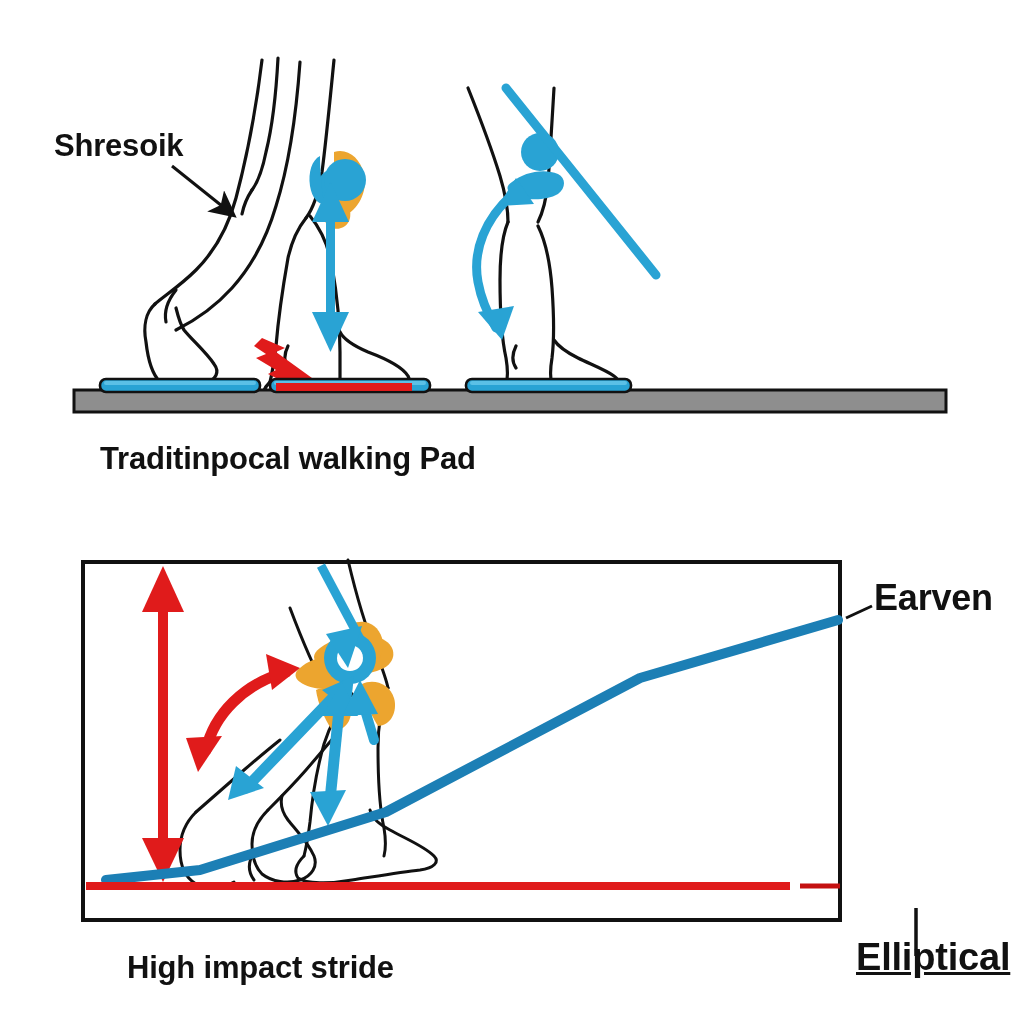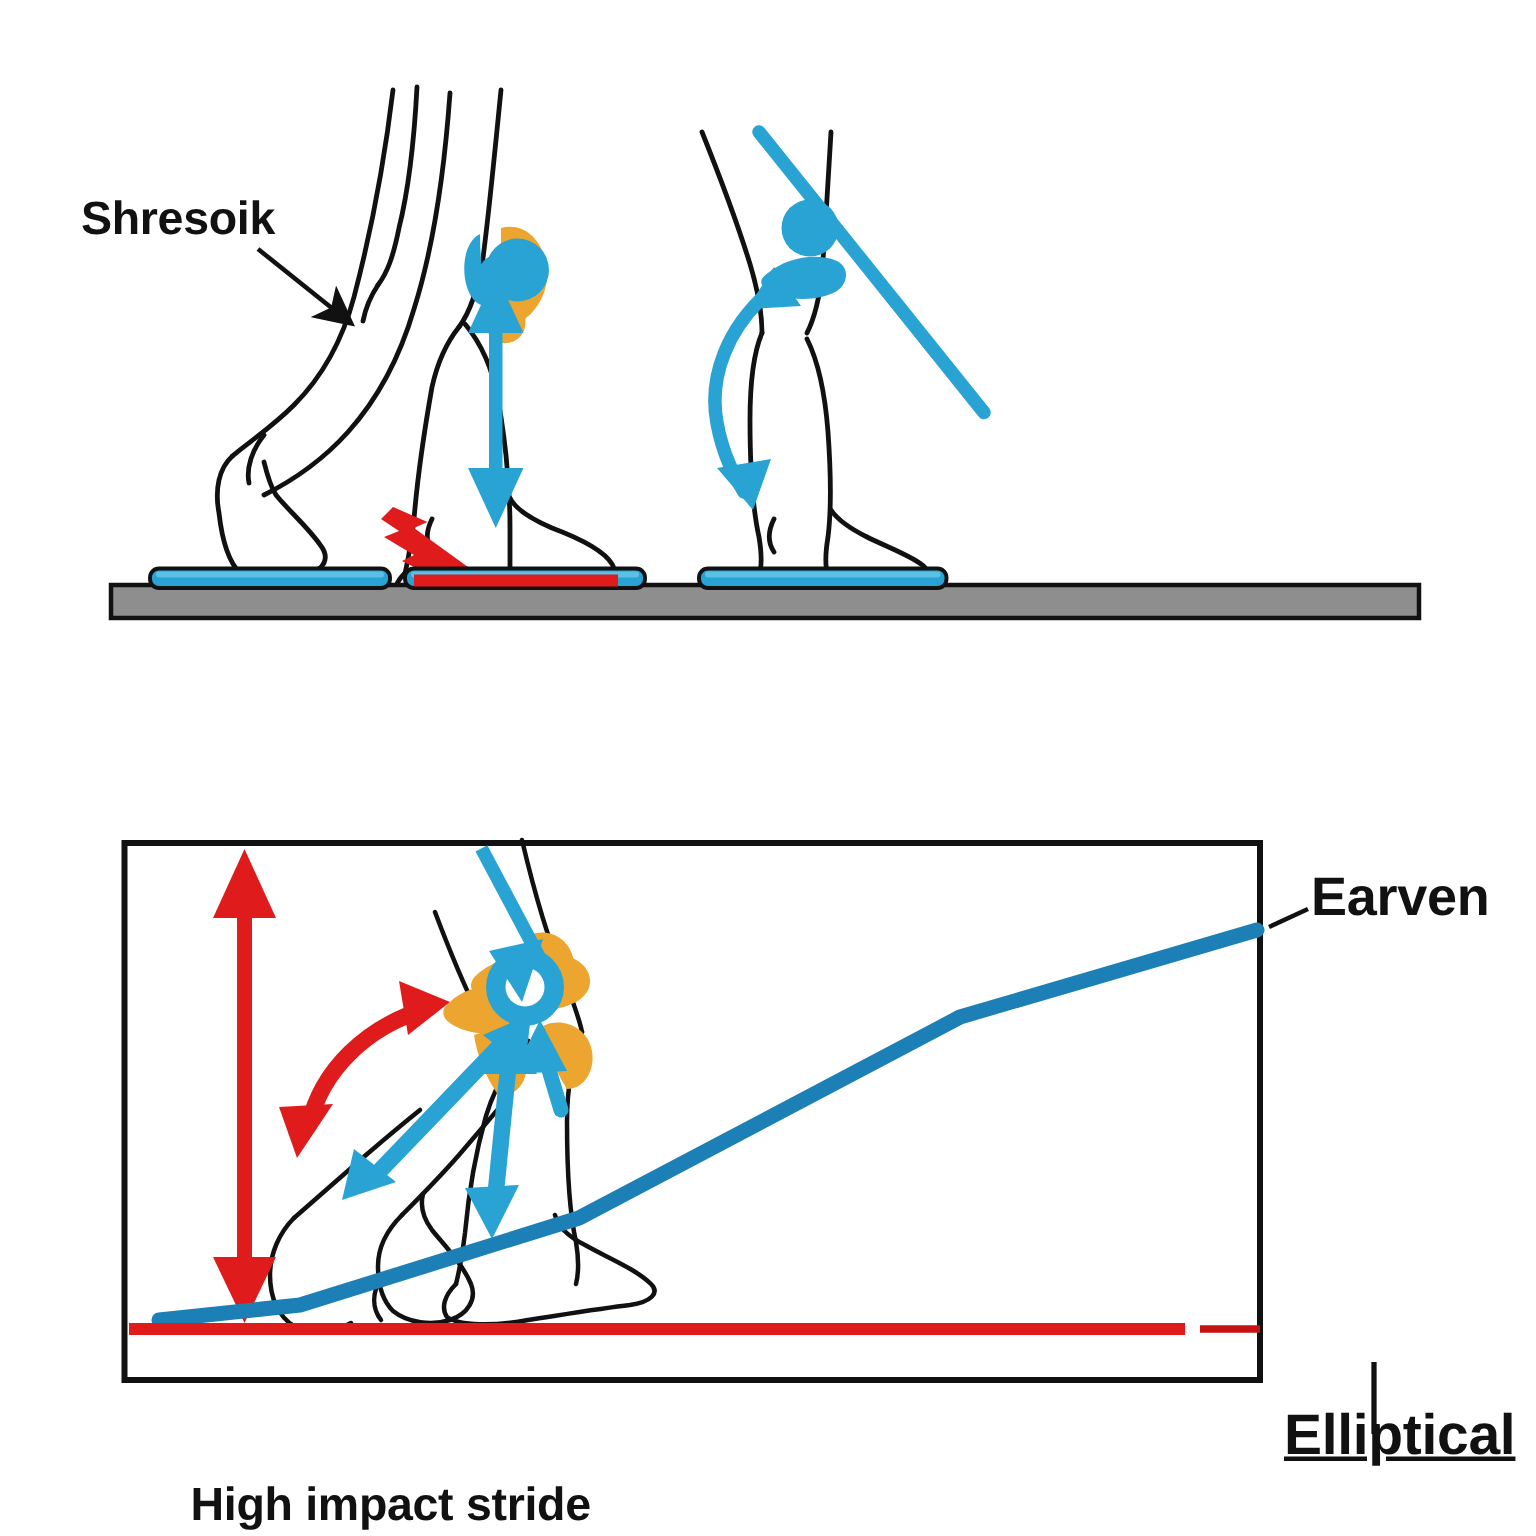--- a/index.html
+++ b/index.html
@@ -44,21 +44,20 @@
   }
   #label-traditional {
     left: 100px;
     top: 441px;
     font-size: 31px;
   }
   #label-highimpact {
     left: 127px;
     top: 950px;
     font-size: 31px;
-    margin-top: 35px;
   }
   #label-earven {
     left: 874px;
     top: 577px;
     font-size: 36px;
   }
   #label-elliptical {
     left: 856px;
     top: 936px;
     font-size: 38px;
@@ -260,20 +259,21 @@
       <line x1="800" y1="886" x2="840" y2="886" stroke="#C41111" stroke-width="5" stroke-linecap="butt"></line>
 
       <line x1="846" y1="618" x2="872" y2="606" stroke="#111111" stroke-width="3"></line>
 
       <line x1="916" y1="908" x2="916" y2="956" stroke="#111111" stroke-width="3.5"></line>
     </g>
   </svg>
 
   <div class="lbl" id="label-shresoik">Shresoik</div>
 
+  <div class="lbl" id="label-traditional">Traditinpocal walking Pad</div>
 
   <div class="lbl" id="label-highimpact">High impact stride</div>
 
   <div class="lbl" id="label-earven">Earven</div>
 
   <div class="lbl" id="label-elliptical">Elliptical</div>
 
 </div>
 
 </body></html>

